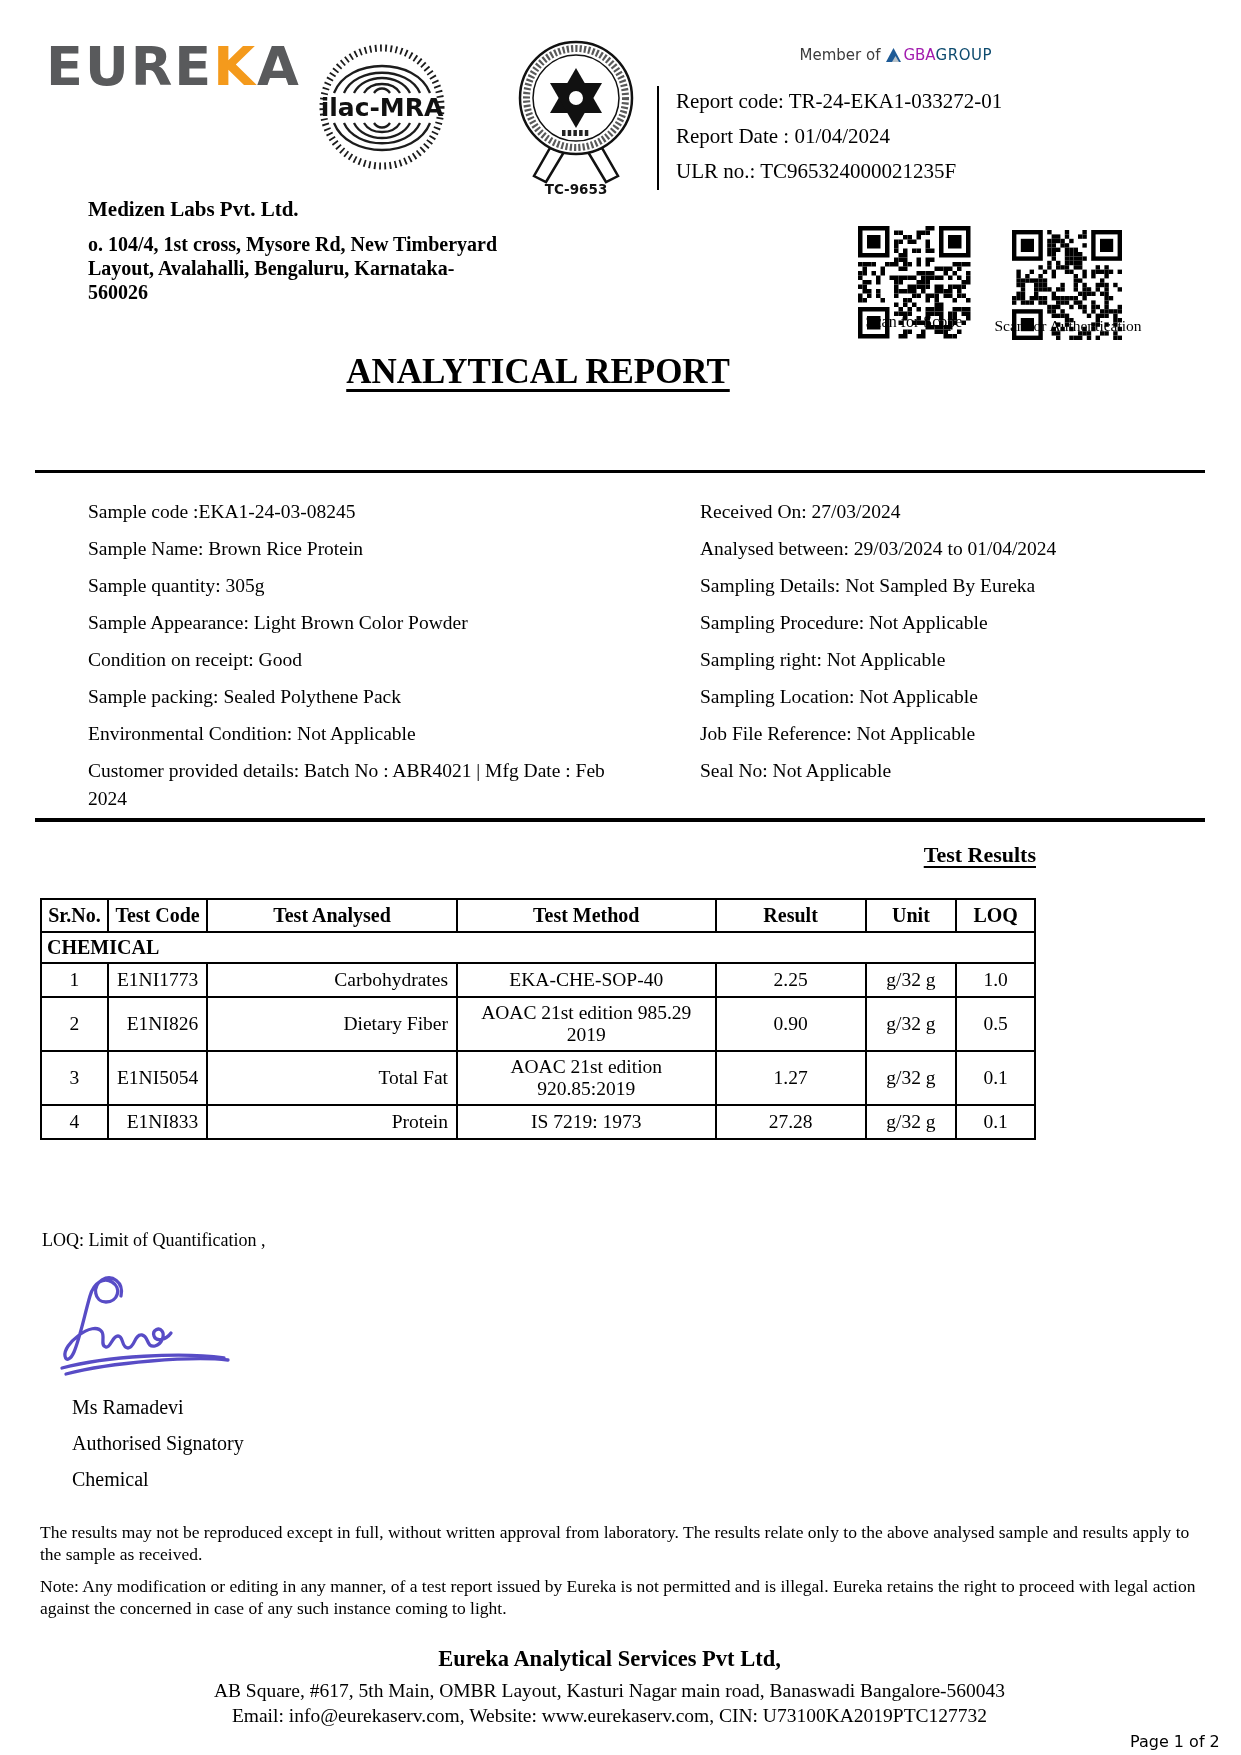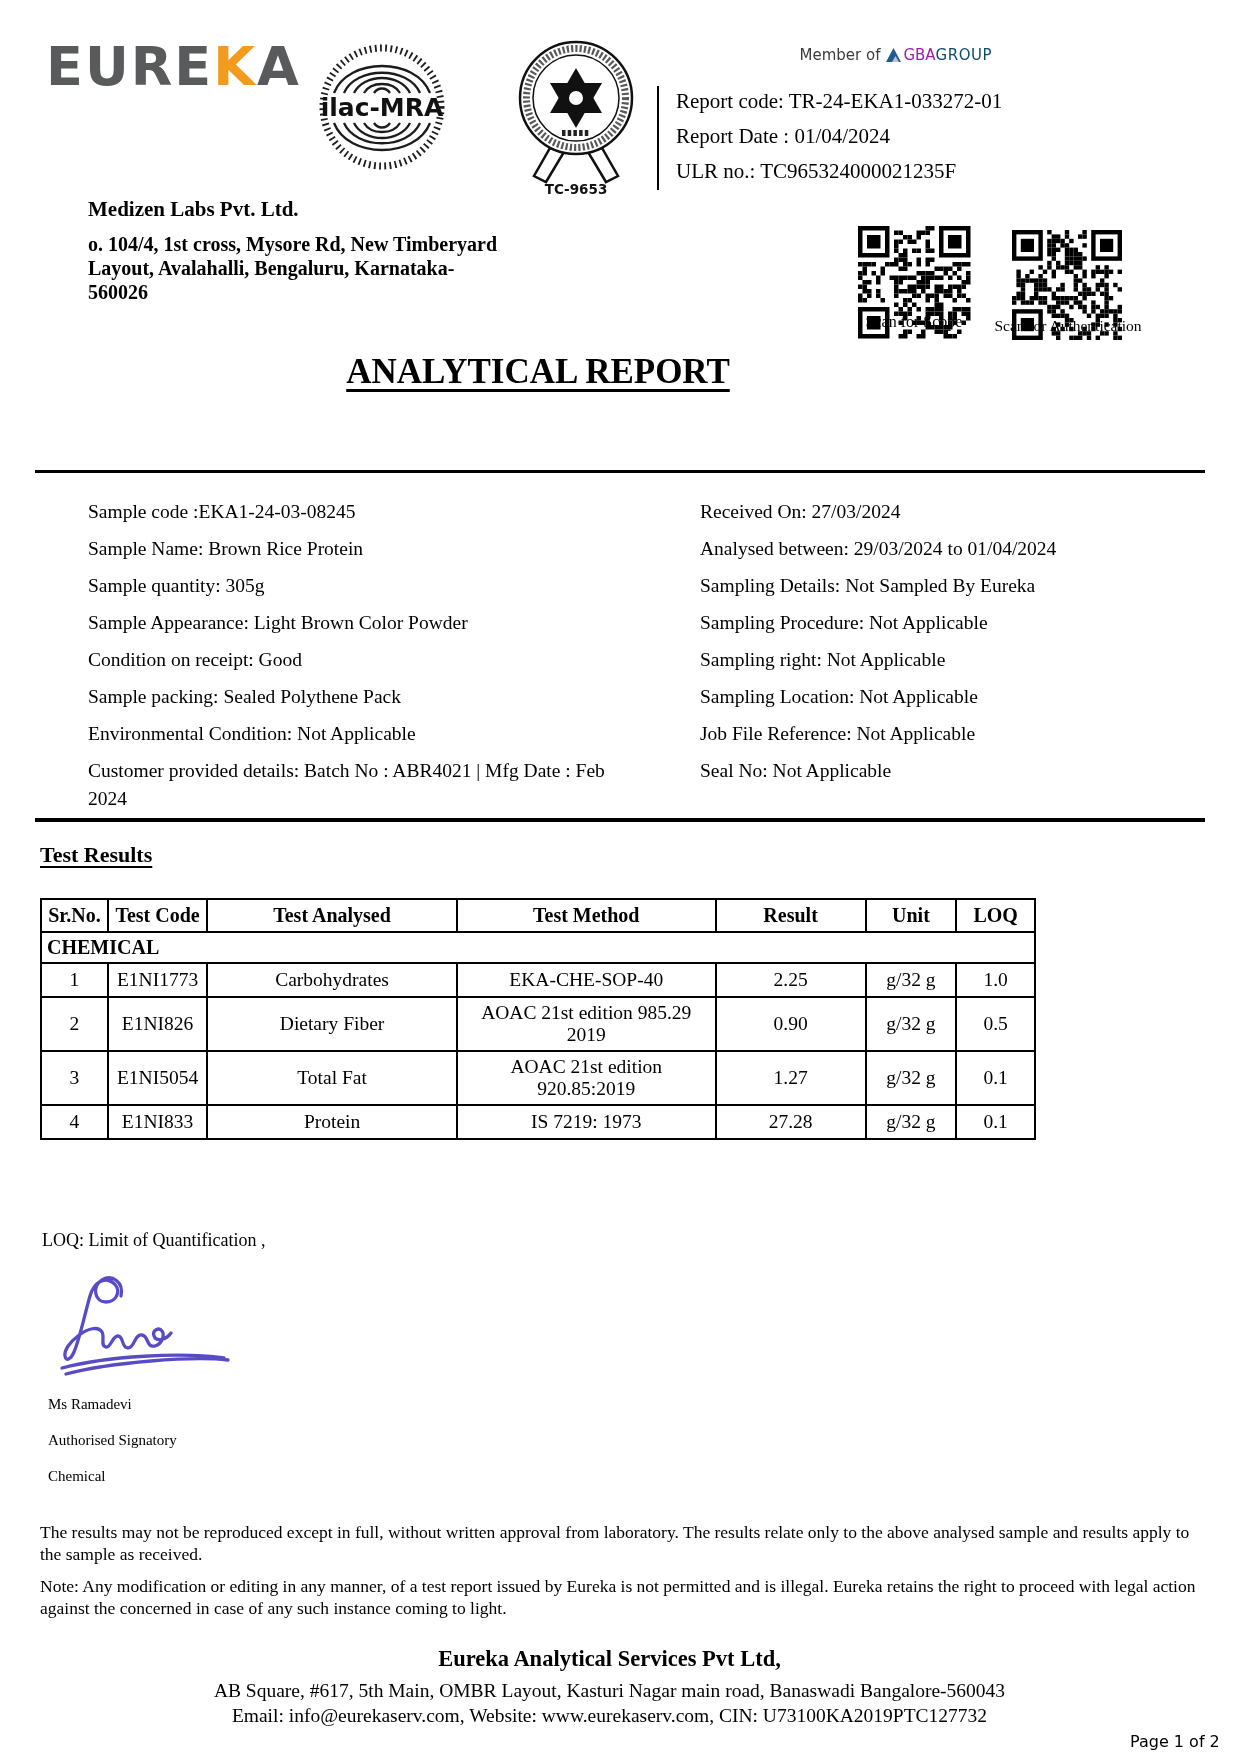--- a/index.html
+++ b/index.html
@@ -31,34 +31,34 @@
 
   .rule1 { position: absolute; left: 35px; top: 470px; width: 1170px; height: 3px; background: #000; }
   .rule2 { position: absolute; left: 35px; top: 818px; width: 1170px; height: 4px; background: #000; }
 
   .info-col { position: absolute; top: 492px; font-size: 19.5px; margin-top: 6px; }
   .info-left { left: 88px; width: 548px; }
   .info-right { left: 700px; width: 500px; }
   .info-line { line-height: 28px; margin-bottom: 9px; }
   .info-left .info-line:last-child { margin-top: 7px; }
 
-  .results-heading { position: absolute; left: 40px; top: 842px; width: 996px; text-align: left; font-size: 22px; font-weight: bold; text-decoration: underline; text-decoration-thickness: 2px; text-underline-offset: 4px; }
+  .results-heading { position: absolute; left: 40px; top: 842px; width: 996px; text-align: right; font-size: 22px; font-weight: bold; text-decoration: underline; text-decoration-thickness: 2px; text-underline-offset: 4px; }
 
   .results-table { position: absolute; left: 40px; top: 898px; border-collapse: collapse; width: 996px; font-size: 19.5px; }
   .results-table th, .results-table td { border: 2px solid #000; }
   .results-table th { font-size: 20px; font-weight: bold; padding: 4px 2px; text-align: center; }
   .results-table td { padding: 4px 8px; text-align: center; height: 34px; }
-  .results-table td.c-left { text-align: center; }
+  .results-table td.c-left { text-align: right; }
   .results-table td.cell-method { white-space: pre-line; }
   .results-table .section-cell { text-align: left; font-weight: bold; font-size: 20px; padding: 3px 5px; height: 28px; }
 
   .loq-note { position: absolute; left: 42px; top: 1230px; font-size: 18px; }
 
   .signature { position: absolute; left: 52px; top: 1270px; }
-  .sig-block { position: absolute; left: 48px; font-size: 15px; }
+  .sig-block { position: absolute; left: 72px; font-size: 20px; }
   .sig-name { top: 1396px; }
   .sig-role { top: 1432px; }
   .sig-dept { top: 1468px; }
 
   .disclaimer { position: absolute; left: 40px; width: 1168px; font-size: 17.5px; line-height: 21.5px; }
   .disc1 { top: 1522px; }
   .disc2 { top: 1576px; }
 
   .footer { position: absolute; left: 27px; width: 1165px; text-align: center; }
   .footer-company { top: 1646px; font-size: 22.5px; font-weight: bold; }

